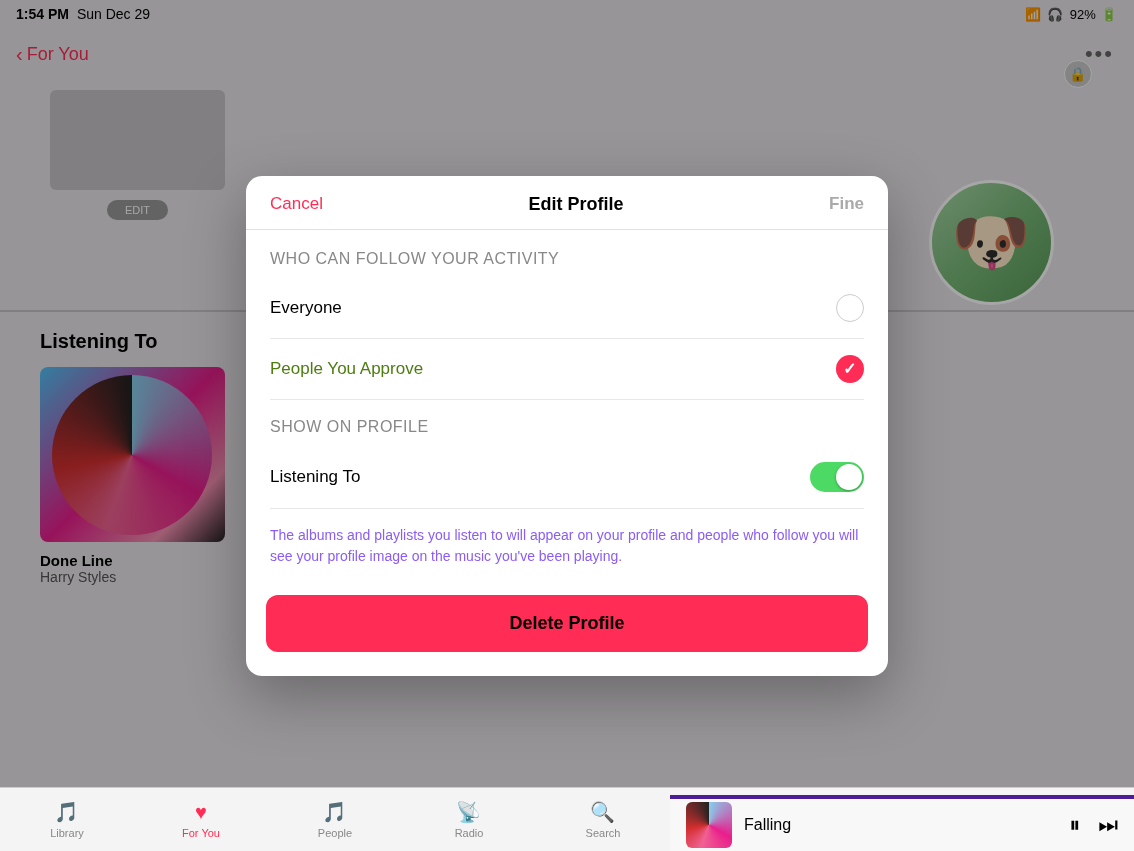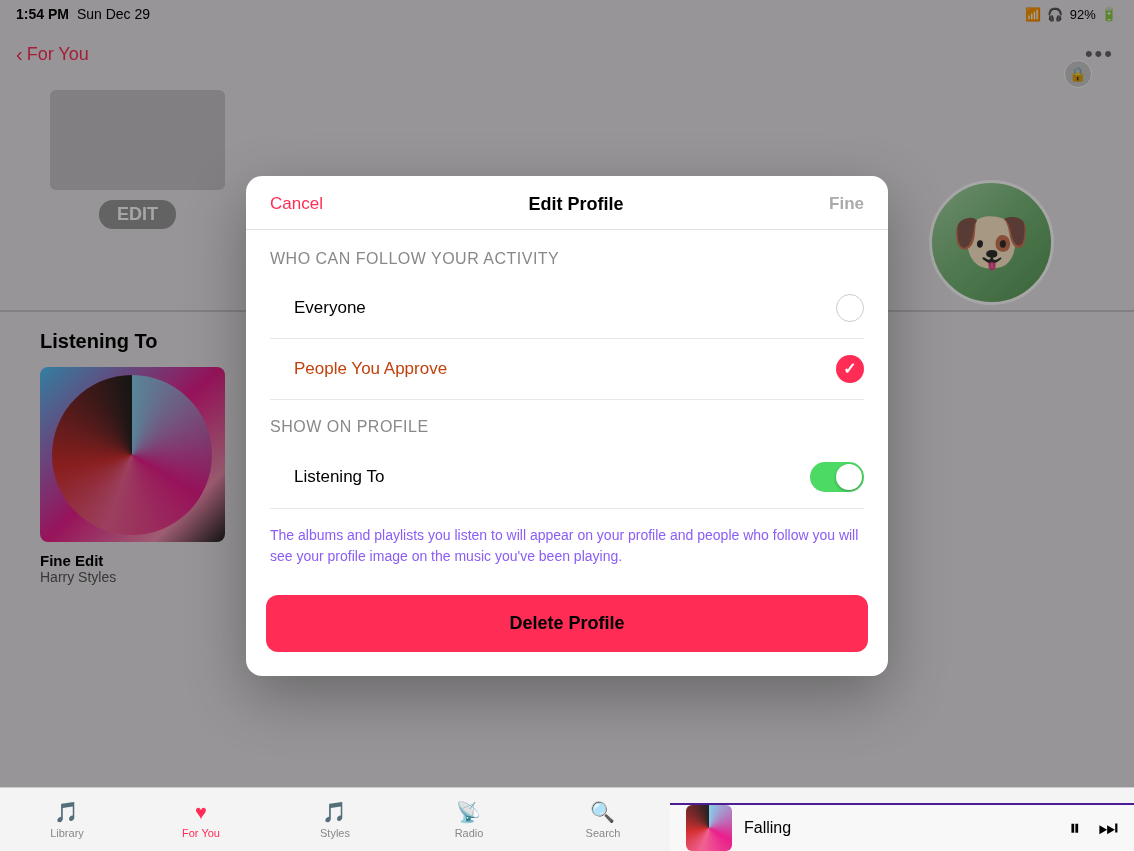--- a/index.html
+++ b/index.html
@@ -104,22 +104,22 @@
       height: 100px;
       background: #c8c4c8;
       border-radius: 6px;
     }
     .edit-badge {
       margin-top: 10px;
       background: #999;
       color: #fff;
       border-radius: 14px;
       padding: 4px 18px;
-      font-size: 18px;
-      font-weight: 700;
+      font-size: 11px;
+      font-weight: 400;
     }
 
     
     .listening-section {
       position: absolute;
       top: 330px; left: 40px;
       width: 250px;
     }
     .listening-title {
       font-size: 20px;
@@ -254,24 +254,23 @@
       display: flex;
       align-items: center;
       justify-content: space-between;
       padding: 16px 0;
       border-bottom: 1px solid #e8e8e8;
     }
     .option-label {
       font-size: 17px;
       font-weight: 500;
       color: #000;
-      margin-left: 24px;
     }
     .option-label.pink {
-      color: #c2410c;
+      color: #4d7c0f;
     }
 
     
     .radio-circle {
       width: 28px; height: 28px;
       border-radius: 50%;
       border: 1.5px solid #ccc;
       background: #fff;
     }
 
@@ -368,23 +367,23 @@
     .nav-item.active .nav-icon,
     .nav-item.active .nav-label {
       color: #ff2d55;
     }
 
     
     .now-playing {
       position: absolute;
       bottom: 0; right: 0;
       width: 464px;
-      height: 48px;
+      height: 56px;
       background: rgba(248,248,248,0.97);
-      border-top: 2px solid #4c1d95;
+      border-top: 4px solid #4c1d95;
       display: flex;
       align-items: center;
       padding: 8px 16px;
       gap: 12px;
     }
     .np-album {
       width: 46px; height: 46px;
       border-radius: 6px;
       background: conic-gradient(#87ceeb 0deg, #e91e8c 120deg, #f06292 200deg, #d32f2f 260deg, #222 360deg);
       flex-shrink: 0;
@@ -445,21 +444,21 @@
   </div>
   <div class="lock-badge" style="position:absolute;bottom:2px;right:2px;">🔒</div>
 </div>
 
 <div class="listening-section">
   <div class="listening-title">Listening To</div>
   <div class="album-art">
     <div class="album-circle"></div>
   </div>
   <div class="album-info">
-    <div class="album-name">Fine Edit</div>
+    <div class="album-name">Done Line</div>
     <div class="album-artist">Harry Styles</div>
   </div>
 </div>
 
 <div class="modal-overlay">
   <div class="modal">
 
     <div class="modal-header">
       <span class="modal-cancel">Cancel</span>
       <span class="modal-title">Edit Profile</span>
@@ -503,21 +502,21 @@
     <div class="nav-item">
       <span class="nav-icon">🎵</span>
       <span class="nav-label">Library</span>
     </div>
     <div class="nav-item active">
       <span class="nav-icon" style="color:#ff2d55;">♥</span>
       <span class="nav-label" style="color:#ff2d55;">For You</span>
     </div>
     <div class="nav-item">
       <span class="nav-icon">🎵</span>
-      <span class="nav-label">Styles</span>
+      <span class="nav-label">People</span>
     </div>
     <div class="nav-item">
       <span class="nav-icon">📡</span>
       <span class="nav-label">Radio</span>
     </div>
     <div class="nav-item">
       <span class="nav-icon">🔍</span>
       <span class="nav-label">Search</span>
     </div>
   </div>

